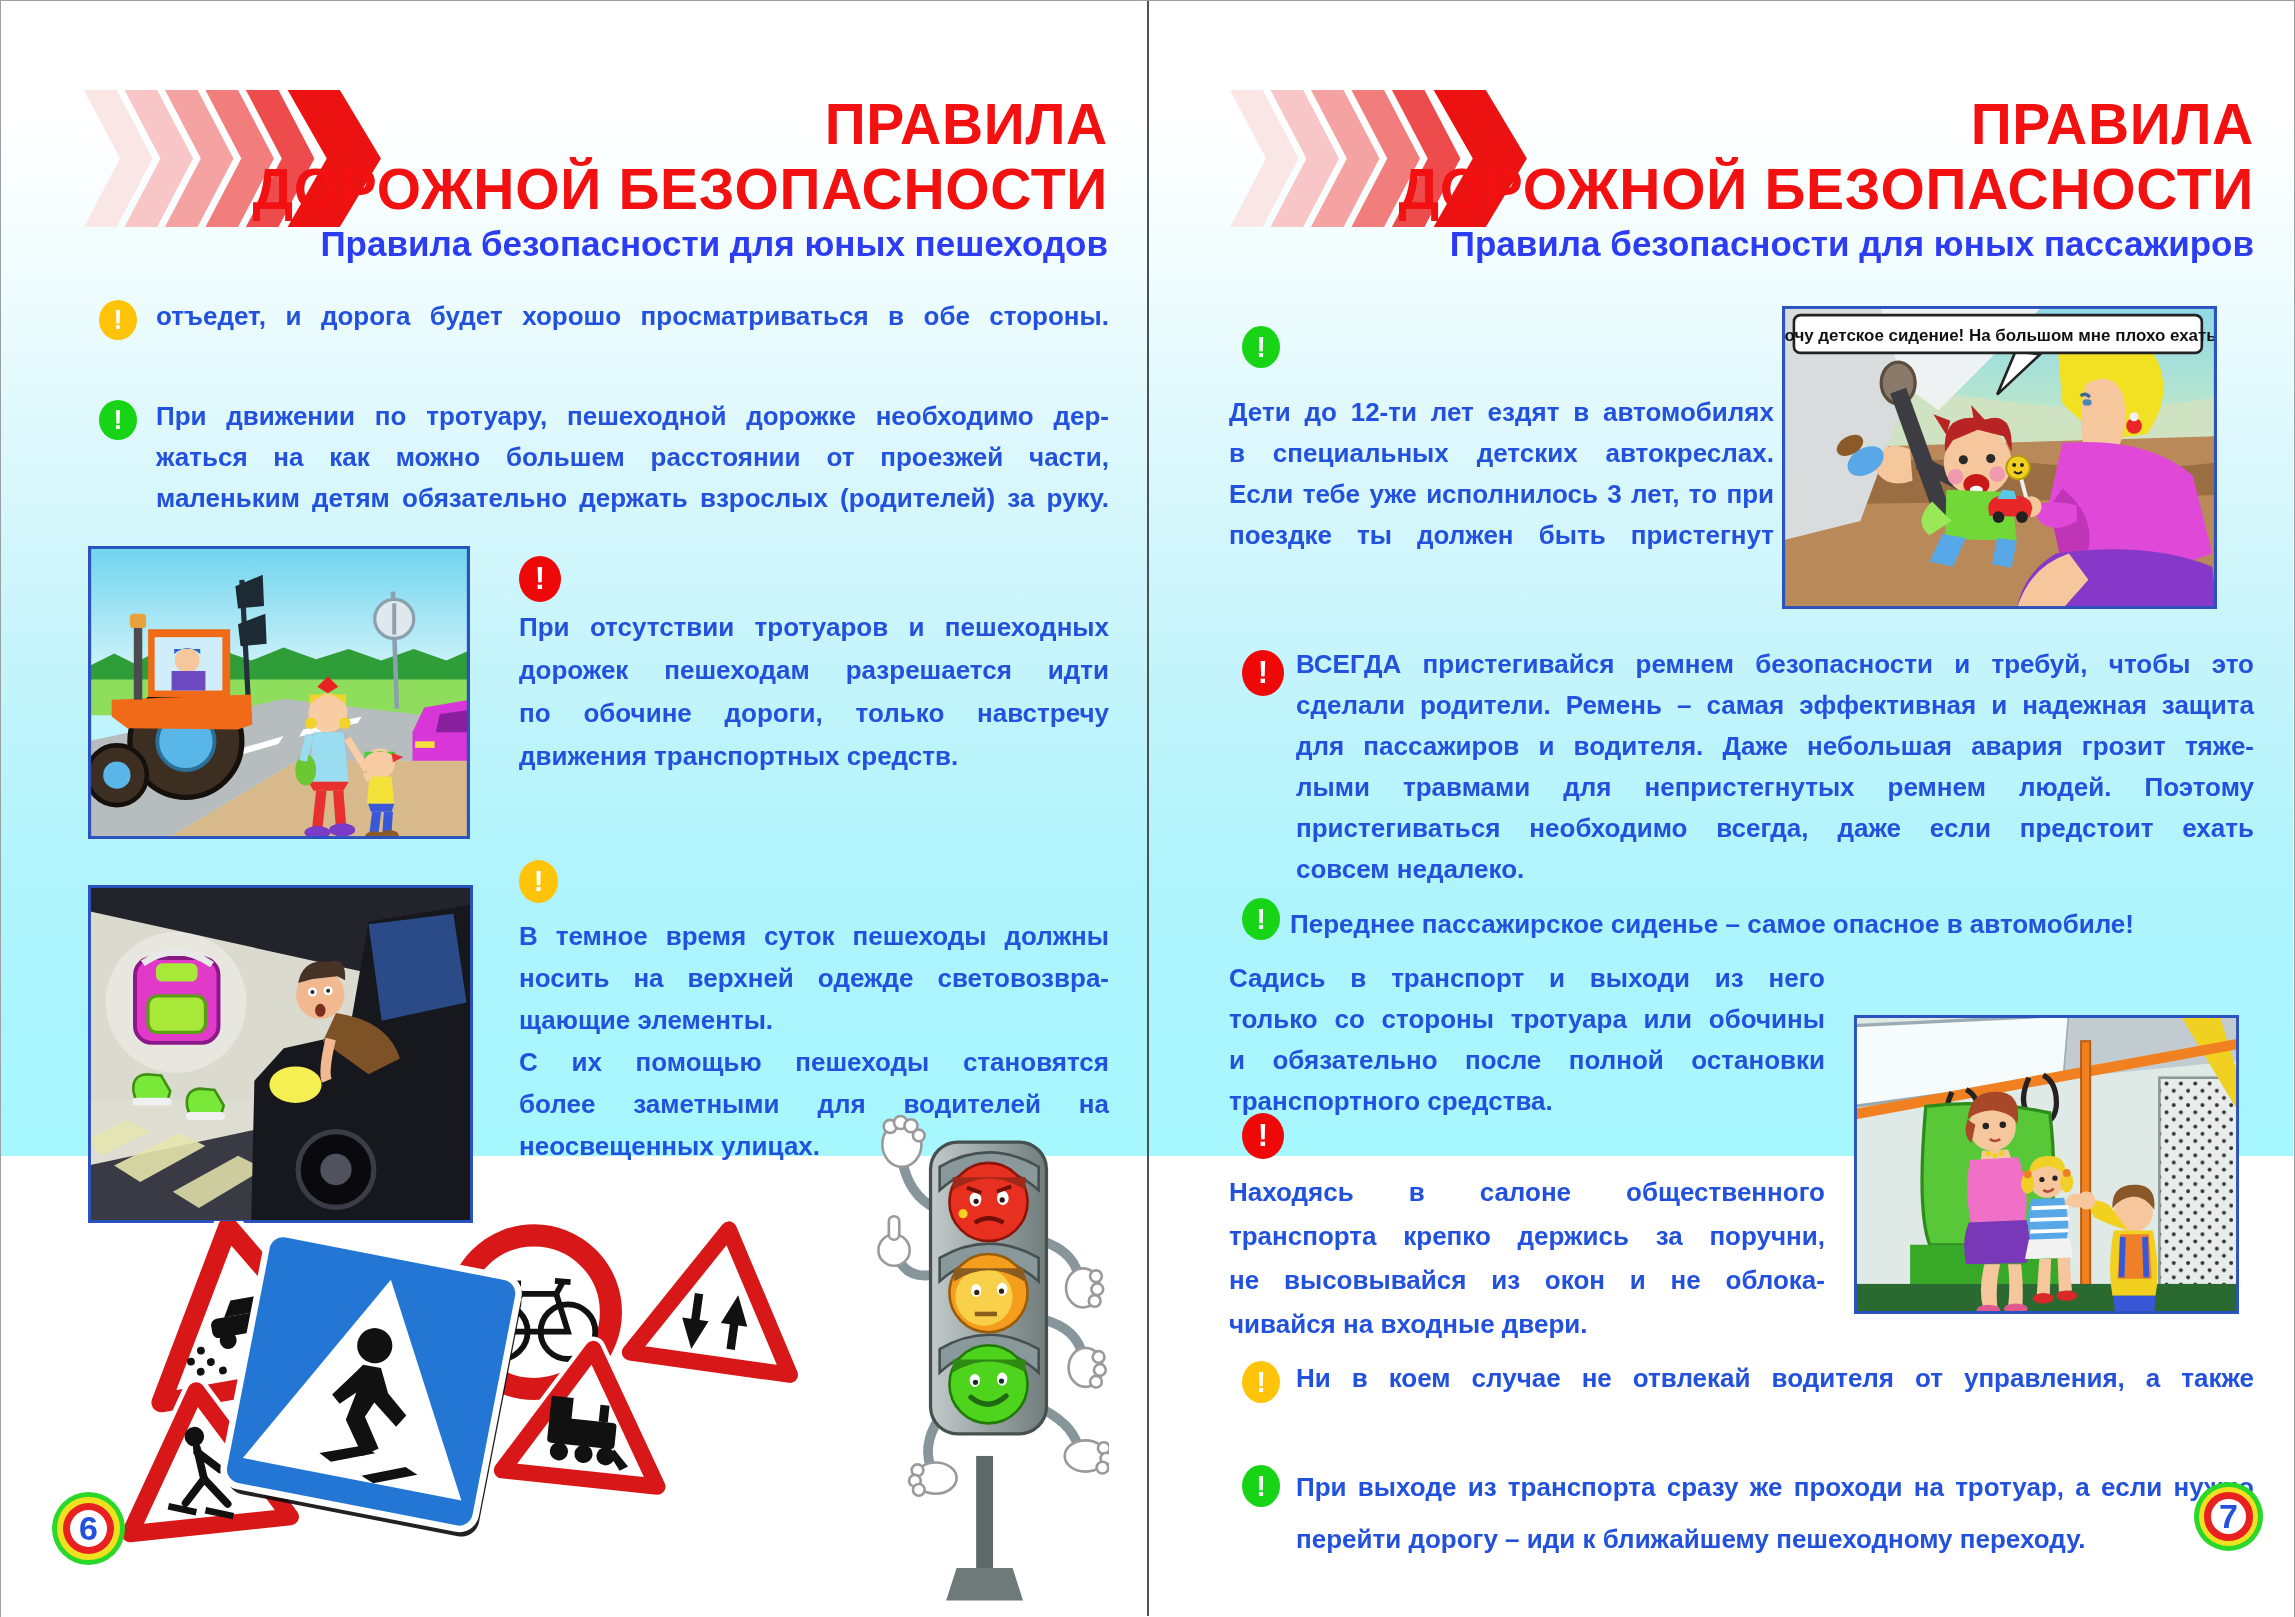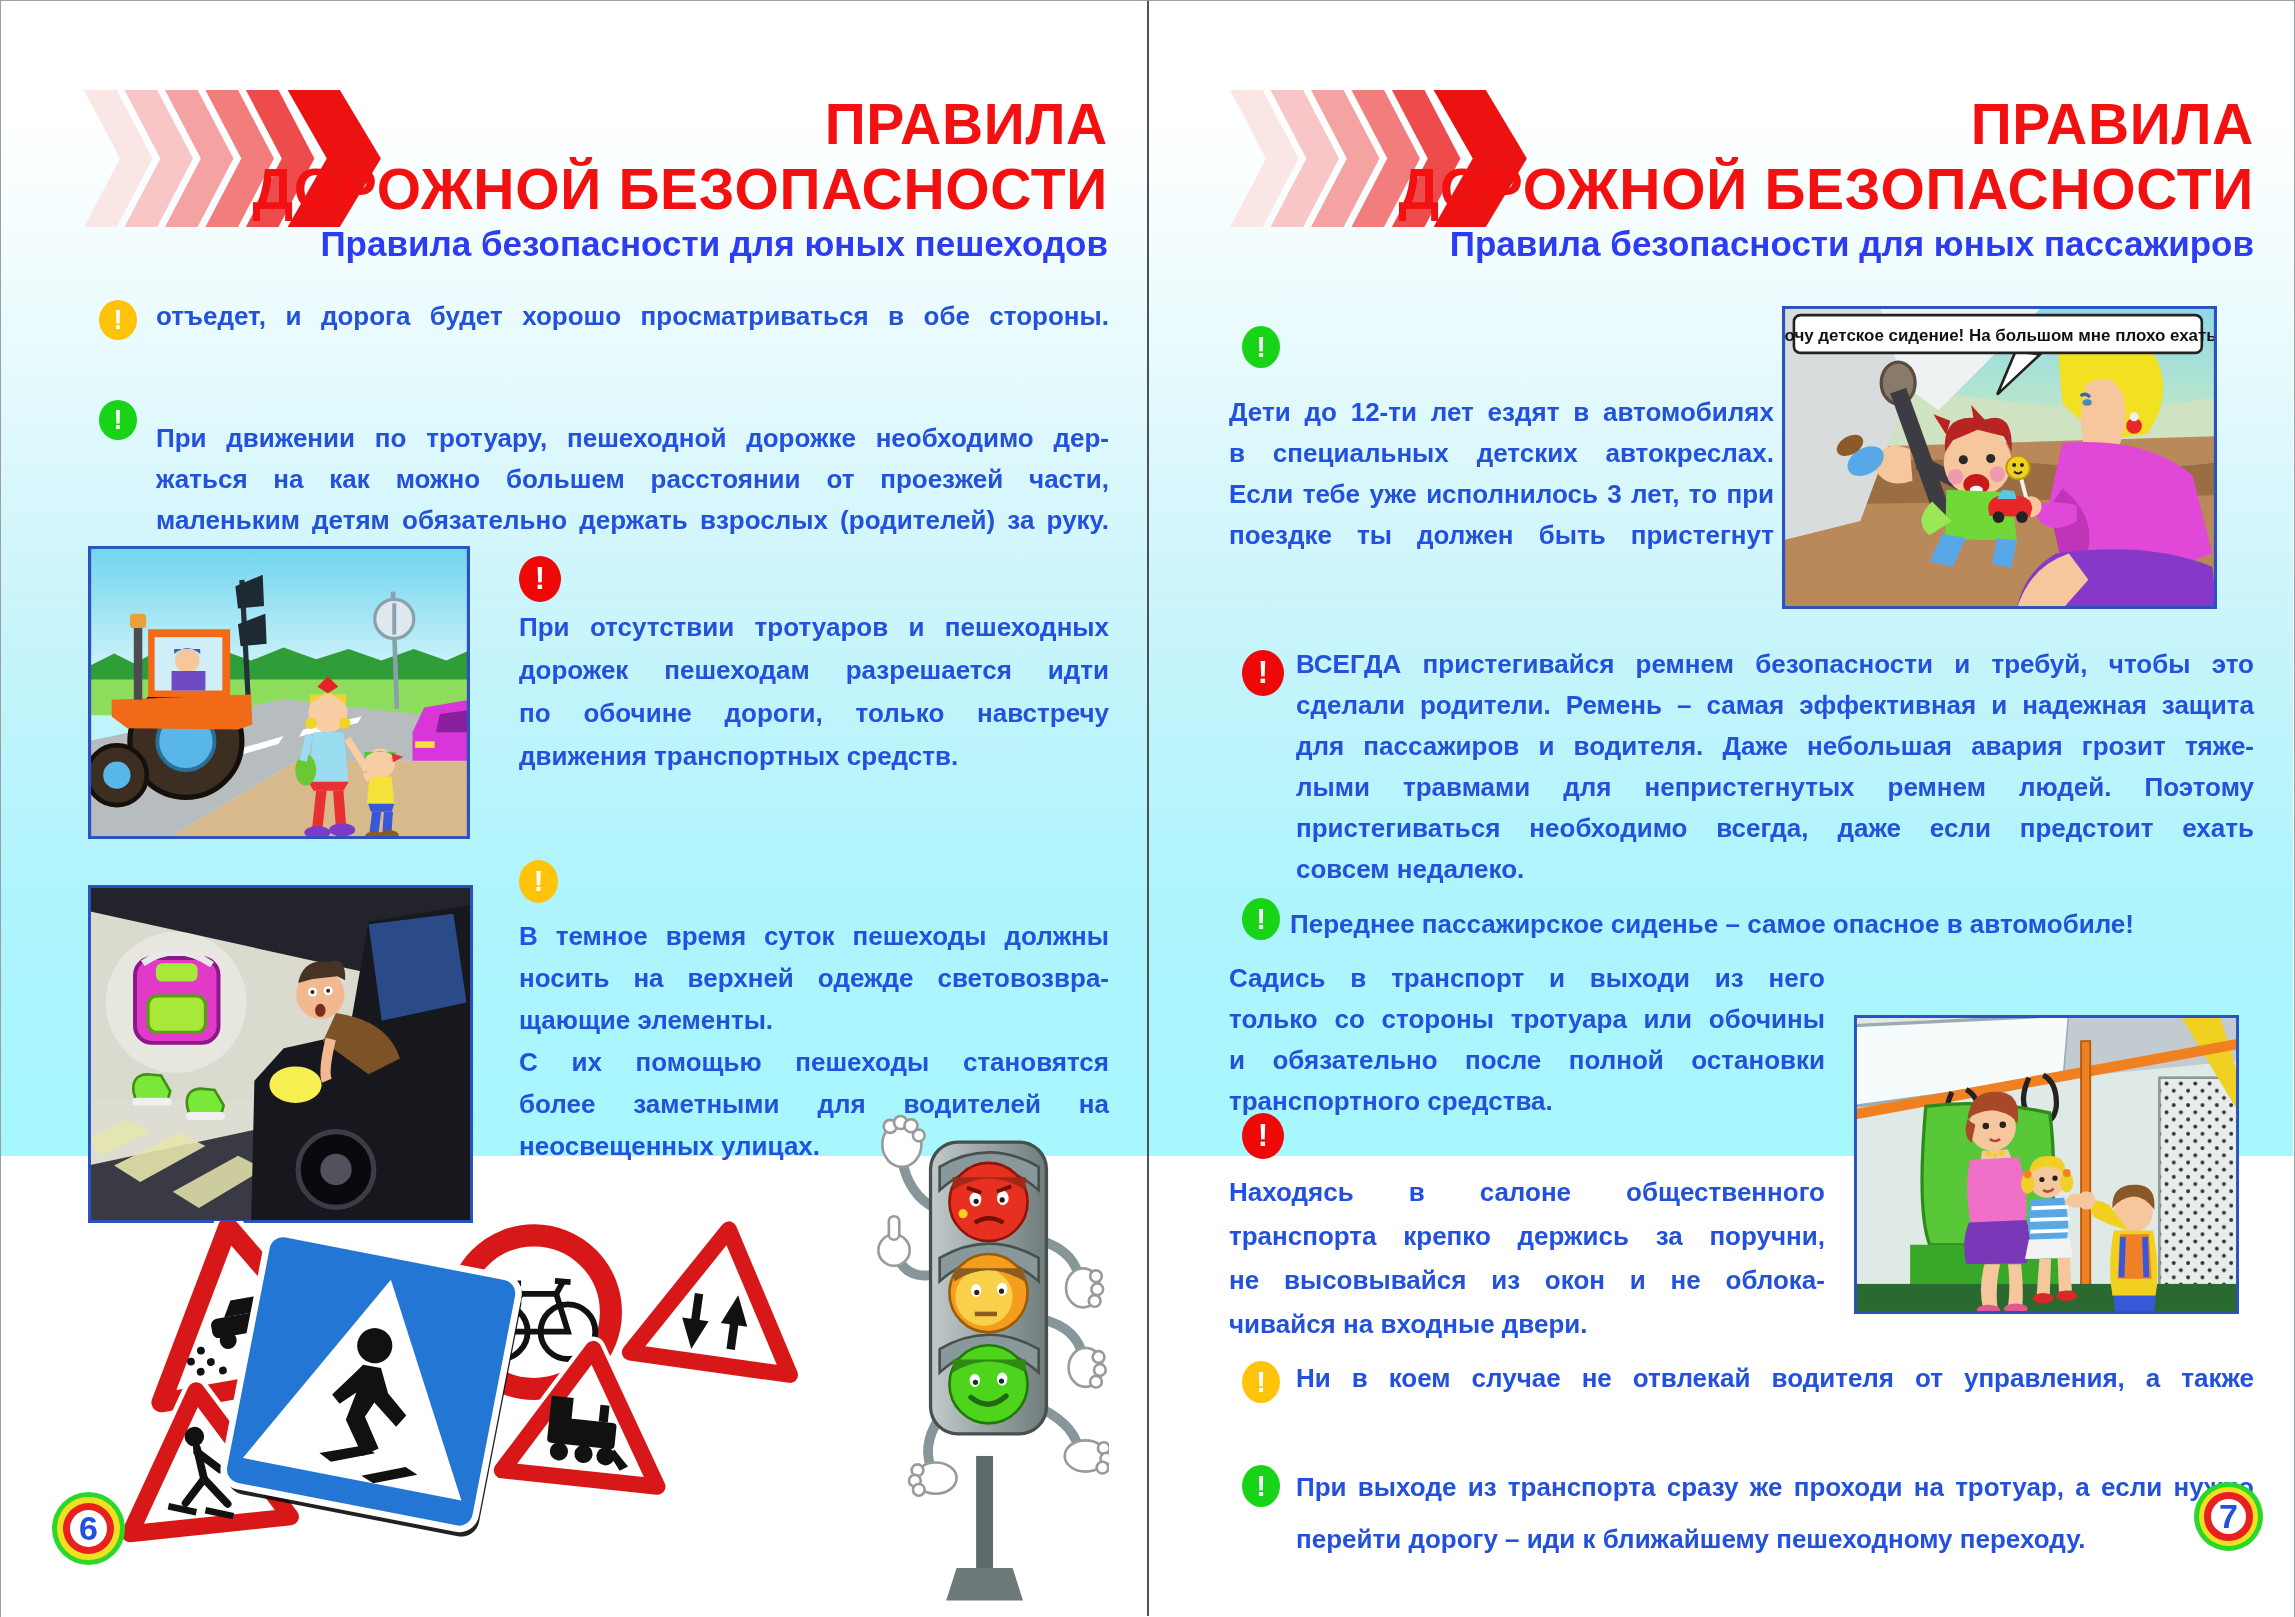--- a/index.html
+++ b/index.html
@@ -44,21 +44,21 @@
       <div>ДОРОЖНОЙ БЕЗОПАСНОСТИ</div>
     </div>
     <div class="hdr-sub">Правила безопасности для юных пешеходов</div>
 
     <span class="b yellow" style="left:98px;top:299px;width:38px;height:40px;font-size:27px;">!</span>
     <div class="para" style="left:155px;top:295px;width:953px;line-height:41px;">
         <div class="tl j">отъедет, и дорога будет хорошо просматриваться в обе стороны.</div>
       </div>
 
     <span class="b green" style="left:98px;top:399px;width:38px;height:40px;font-size:27px;">!</span>
-    <div class="para" style="left:155px;top:395px;width:953px;line-height:41px;margin-top:22px;">
+    <div class="para" style="left:155px;top:395px;width:953px;line-height:41px;">
         <div class="tl j">При движении по тротуару, пешеходной дорожке необходимо дер-</div>
         <div class="tl j">жаться на как можно большем расстоянии от проезжей части,</div>
         <div class="tl j">маленьким детям обязательно держать взрослых (родителей) за руку.</div>
       </div>
 
     <svg class="fig" style="left:87px;top:545px;" width="382" height="293" viewBox="0 0 586 450">
       <defs>
         <linearGradient id="sky1" x1="0" y1="0" x2="0" y2="1">
           <stop offset="0" stop-color="#6fd4ee"></stop>
             <stop offset="1" stop-color="#d8f6fb"></stop>

